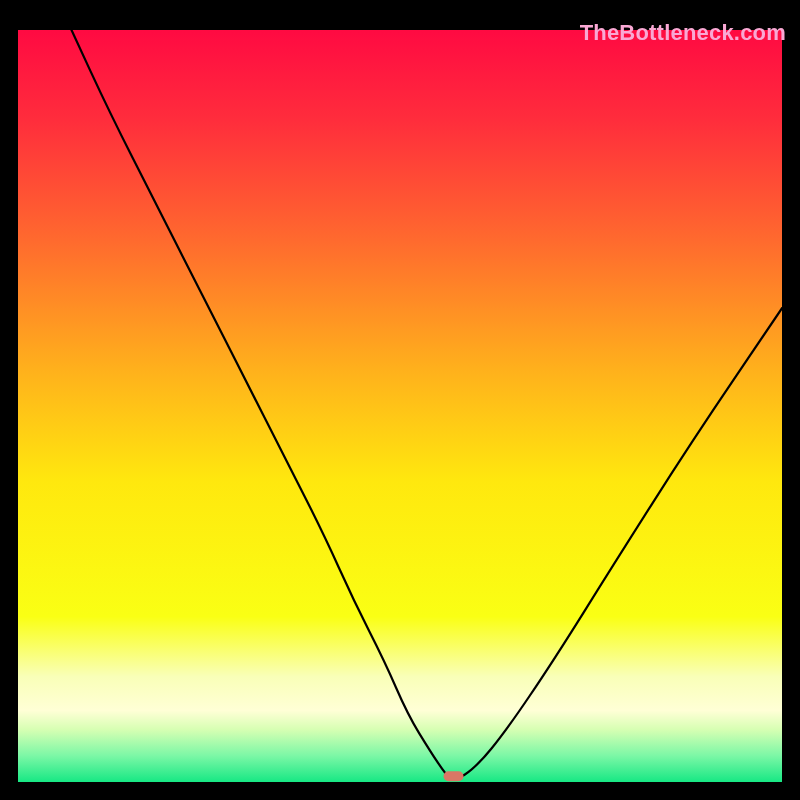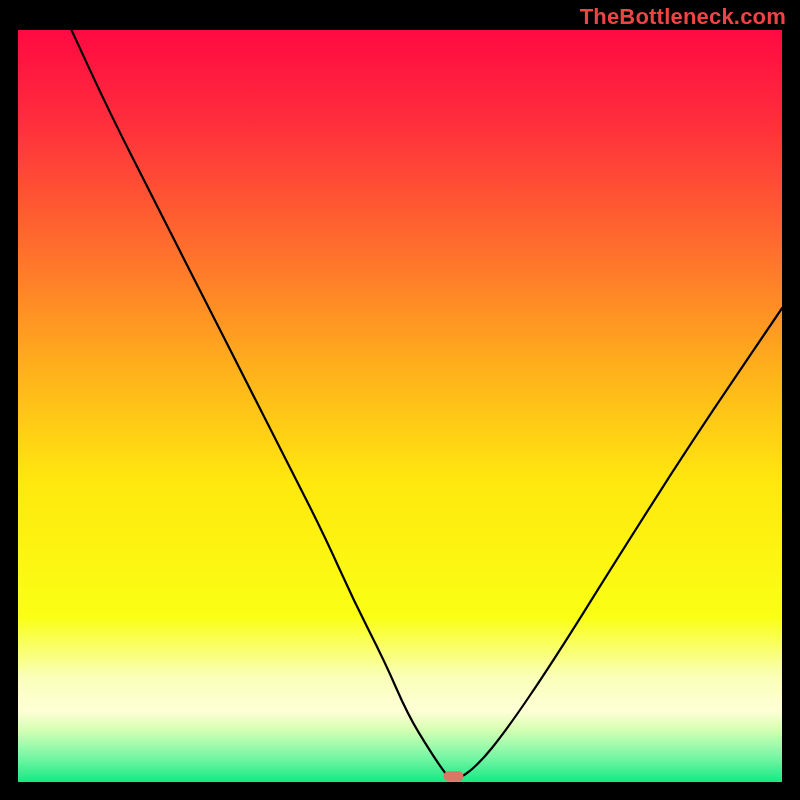--- a/index.html
+++ b/index.html
@@ -12,25 +12,25 @@
     font-family: Arial, Helvetica, sans-serif;
   }
   .frame {
     position: relative;
     width: 800px;
     height: 800px;
     background: #000;
   }
   .watermark {
     position: absolute;
-    top: 4px;
+    top: 20px;
     right: 14px;
     font-size: 22px;
     font-weight: 600;
-    color: #ef4444;
+    color: #f9a8d4;
     letter-spacing: 0.2px;
     z-index: 5;
   }
   .plot {
     position: absolute;
     left: 18px;
     top: 30px;
     width: 764px;
     height: 752px;
     background: #000;

